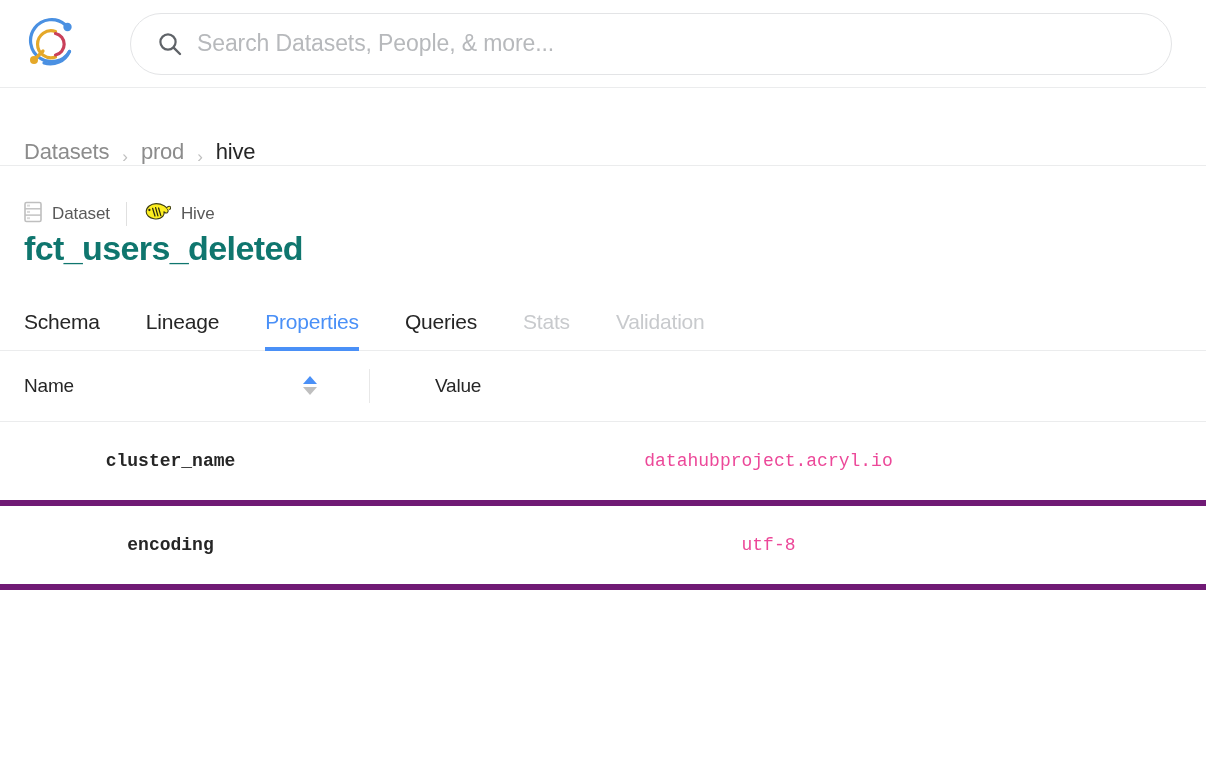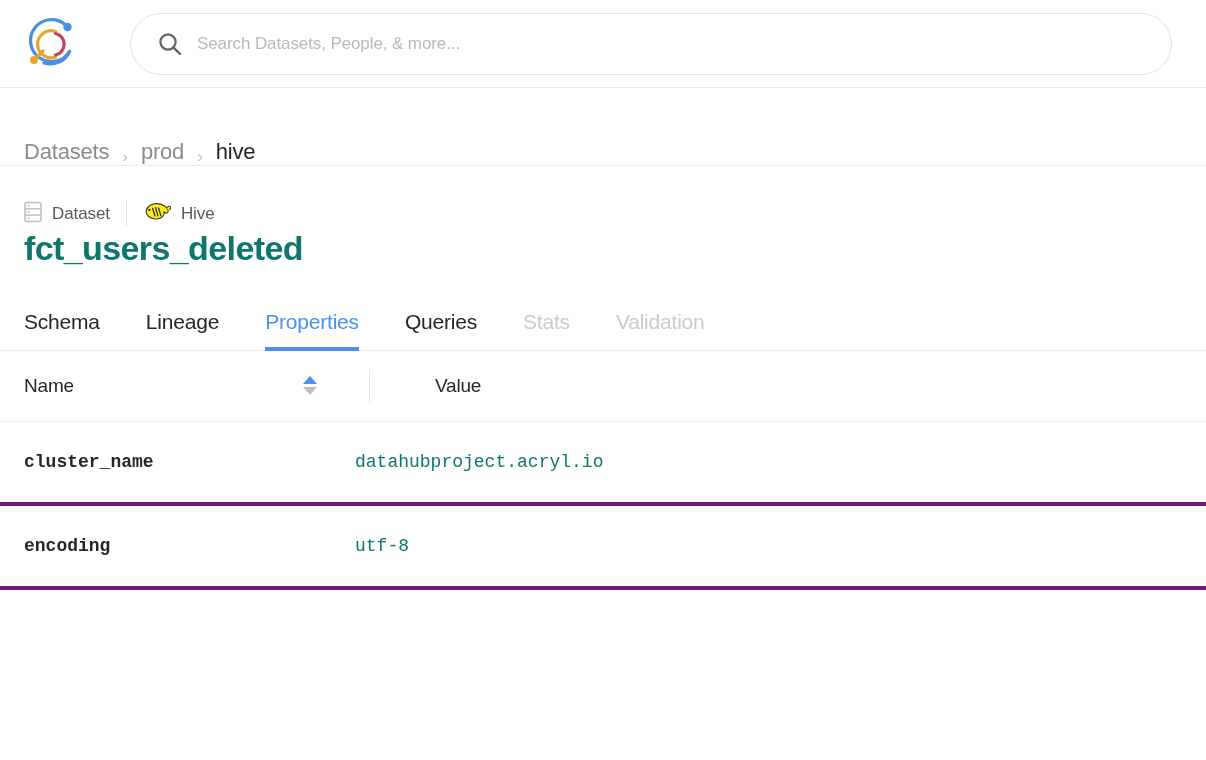--- a/index.html
+++ b/index.html
@@ -50,21 +50,21 @@
     margin-right: 14px;
     display: flex;
     align-items: center;
   }
 
   .search-input {
     flex: 1 1 auto;
     border: none;
     outline: none;
     font-family: "Liberation Sans", sans-serif;
-    font-size: 17px;
+    font-size: 23px;
     color: #262626;
     background: transparent;
     letter-spacing: -0.1px;
   }
   .search-input::placeholder {
     color: #b7b9bc;
     opacity: 1;
   }
 
   
@@ -207,40 +207,41 @@
   }
   .th-value {
     flex: 1 1 auto;
     padding-left: 25px;
   }
 
   .trow {
     display: flex;
     align-items: center;
     min-height: 84px;
-    border-bottom: 4px solid #701a75;
+    border-bottom: 6px solid #701a75;
     padding: 0 24px;
+    text-align: center;
   }
   .td-name {
     width: 305px;
     flex: 0 0 305px;
     padding-right: 12px;
     font-family: "Liberation Mono", monospace;
     font-size: 18px;
     font-weight: bold;
     color: #262626;
     word-break: break-all;
   }
   .td-spacer { width: 1px; flex: 0 0 1px; }
   .td-value {
     flex: 1 1 auto;
     padding-left: 25px;
     font-family: "Liberation Mono", monospace;
     font-size: 18px;
-    color: #0f766e;
+    color: #ec4899;
     word-break: break-all;
   }
 
   .table-body-fill { background: #fff; }
 </style>
 </head>
 <body>
 
 <div class="header">
 

